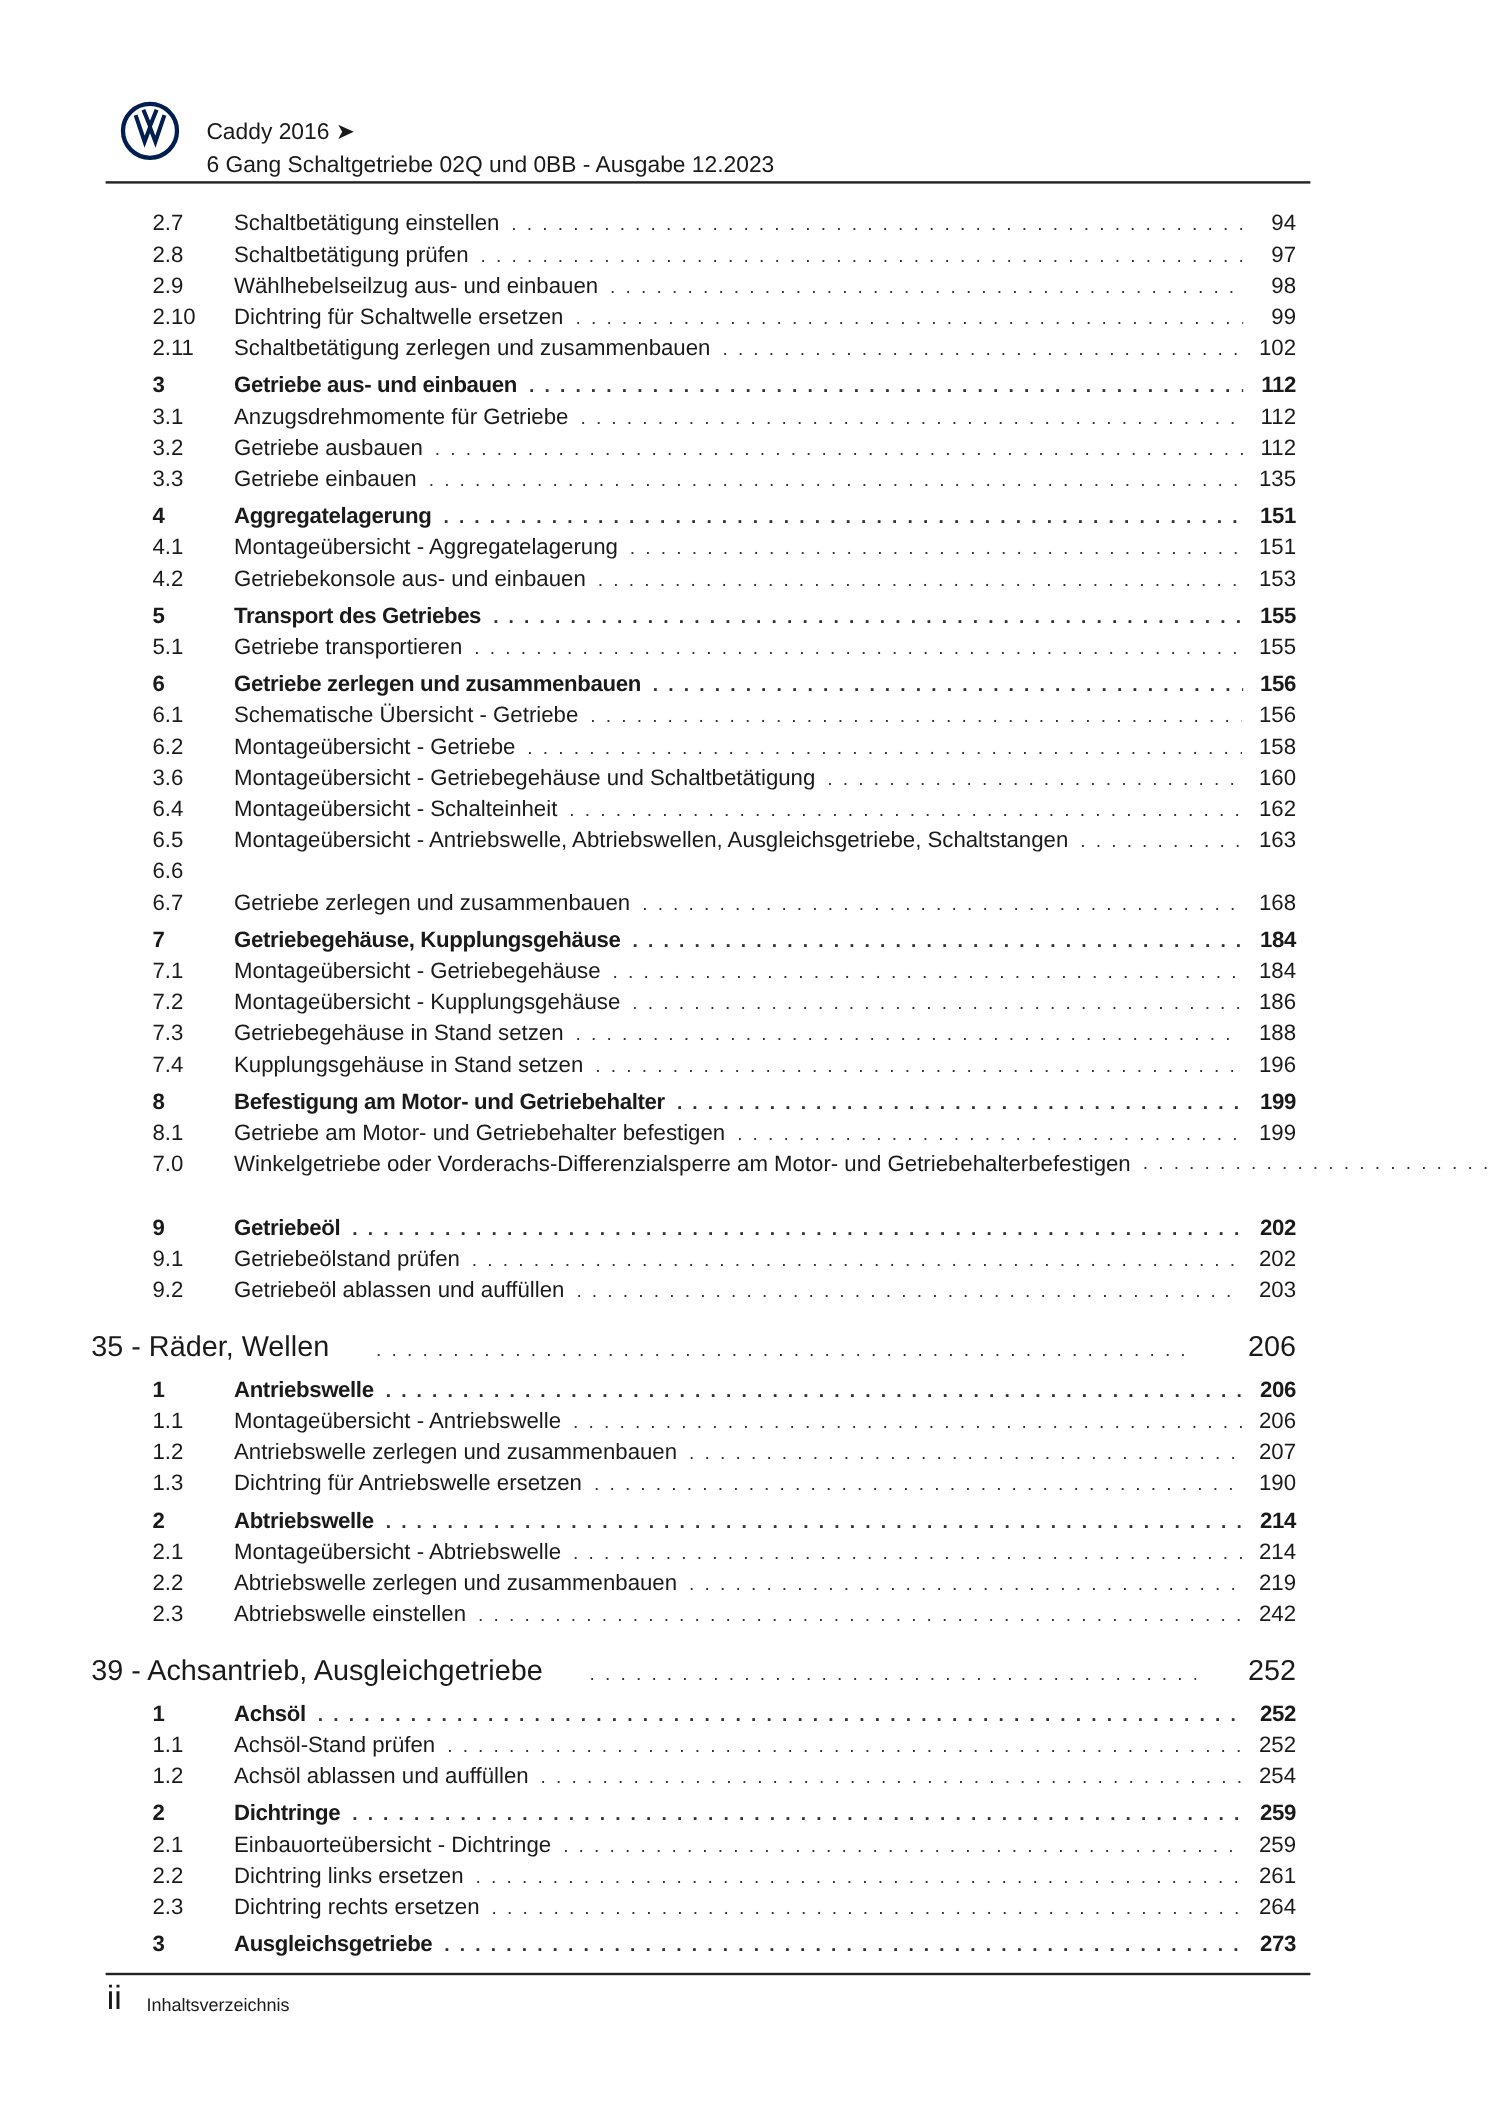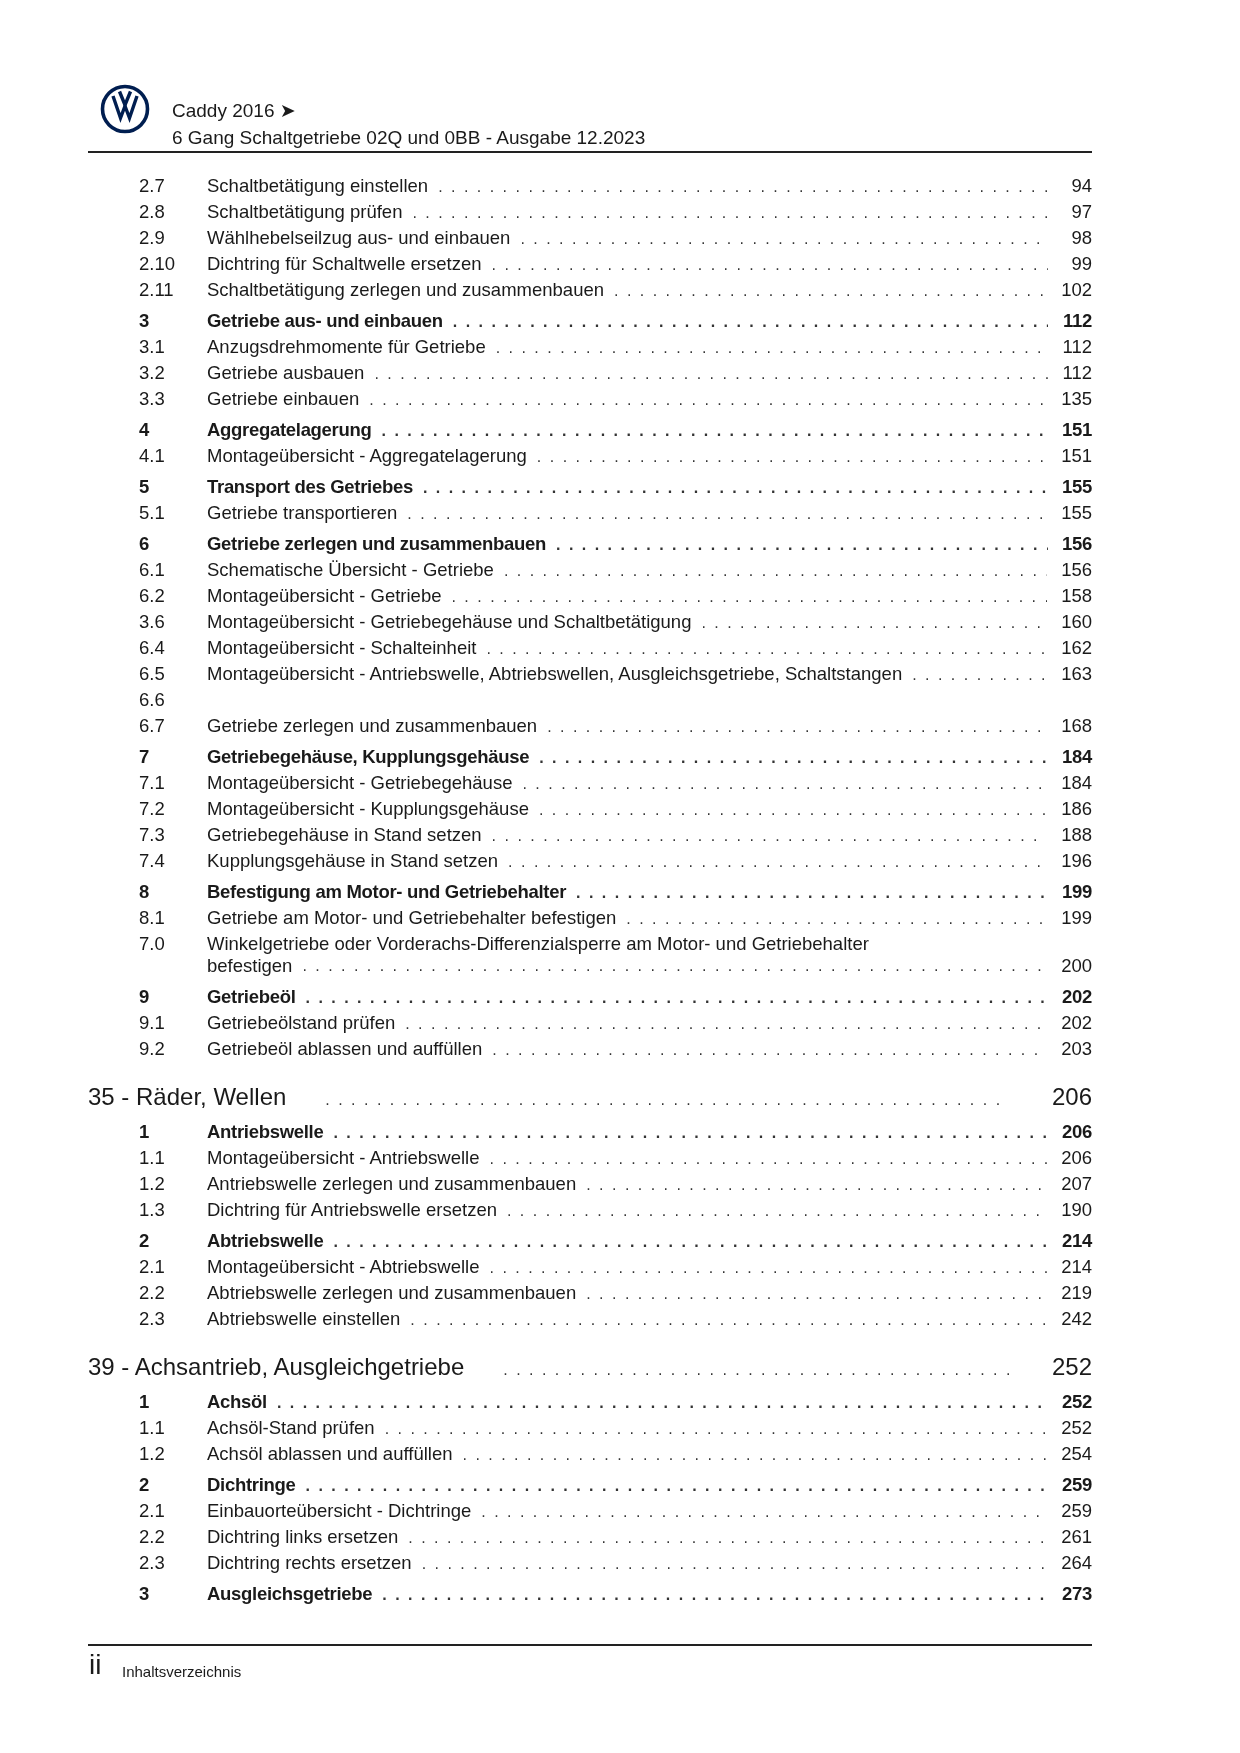--- a/index.html
+++ b/index.html
@@ -6,35 +6,35 @@
   body { width: 1240px; height: 1753px; position: relative; overflow: hidden;
          font-family: "Liberation Sans", sans-serif; color: #1a1a1a; }
   .logo { position: absolute; left: 100px; top: 84px; width: 50px; height: 50px; }
   .hdr1 { position: absolute; left: 172px; top: 100px; font-size: 19px; line-height: 22px; white-space: nowrap; }
   .hdr2 { position: absolute; left: 172px; top: 127px; font-size: 19px; line-height: 22px; white-space: nowrap; }
   .rule-top { position: absolute; left: 88px; top: 151px; width: 1004px; height: 2px; background: #222; }
   .rule-bot { position: absolute; left: 88px; top: 1644px; width: 1004px; height: 2px; background: #222; }
   .foot-page { position: absolute; left: 89px; top: 1650px; font-size: 28px; line-height: 30px; }
   .foot-label { position: absolute; left: 122px; top: 1664px; font-size: 15px; line-height: 16px; }
 
-  .toc { position: absolute; left: 88px; top: 173px; width: 1004px; }
+  .toc { position: absolute; left: 76px; top: 173px; width: 1004px; }
   .row { position: relative; height: 26px; display: flex; align-items: center; font-size: 18.5px; white-space: nowrap; }
   .row .num { position: absolute; left: 51px; }
   .row .body { position: absolute; left: 119px; right: 0; display: flex; align-items: baseline; }
   .row .title { flex: 0 0 auto; padding-right: 10px; }
   .row .dots { flex: 1 1 auto; overflow: hidden; color: #333; letter-spacing: 5.2px; font-size: 16px; }
   .row .dots::before { content: ". . . . . . . . . . . . . . . . . . . . . . . . . . . . . . . . . . . . . . . . . . . . . . . . . . . . . . . . . . . . . . . . . . . . . . . . . . . . . . . . . . . . . . . ."; letter-spacing: 0; word-spacing: 4px; }
   .row .page { flex: 0 0 auto; padding-left: 14px; min-width: 30px; text-align: right; }
   .row.group { margin-top: 5px; font-weight: bold; }
   .row.group .title, .row.group .page, .row.group .num { font-weight: bold; letter-spacing: -0.3px; }
   .row.chapter { height: 34px; margin-top: 18px; margin-bottom: 0px; font-size: 24px; }
   .row.chapter .body { left: 0; gap: 29px; }
   .row.wrap { height: 48px; align-items: flex-start; }
   .row.wrap .num { top: 2px; }
-  .row.wrap .body { top: 2px; flex-direction: column; align-items: stretch; }
+  .row.wrap .body { top: 2px; flex-direction: row; align-items: stretch; }
   .row.wrap .line1 { line-height: 22px; }
   .row.wrap .line2 { display: flex; align-items: center; line-height: 22px; }
 </style>
 </head>
 <body>
 
 <div class="logo">
   <svg width="50" height="50" viewBox="0 0 50 50">
     <circle cx="25" cy="25" r="22.5" fill="none" stroke="#001e50" stroke-width="3.6"></circle>
     <path d="M13 12 L20.5 34 L25 22 L29.5 34 L37 12" fill="none" stroke="#001e50" stroke-width="3.4" stroke-linejoin="miter"></path>
@@ -127,20 +127,28 @@
       </span>
     </div>
     <div class="row sub">
       <span class="num">4.1</span>
       <span class="body">
         <span class="title">Montageübersicht - Aggregatelagerung</span>
         <span class="dots"></span>
         <span class="page">151</span>
       </span>
     </div>
+    <div class="row sub">
+      <span class="num">4.2</span>
+      <span class="body">
+        <span class="title">Getriebekonsole aus- und einbauen</span>
+        <span class="dots"></span>
+        <span class="page">153</span>
+      </span>
+    </div>
     <div class="row group">
       <span class="num">5</span>
       <span class="body">
         <span class="title">Transport des Getriebes</span>
         <span class="dots"></span>
         <span class="page">155</span>
       </span>
     </div>
     <div class="row sub">
       <span class="num">5.1</span>

